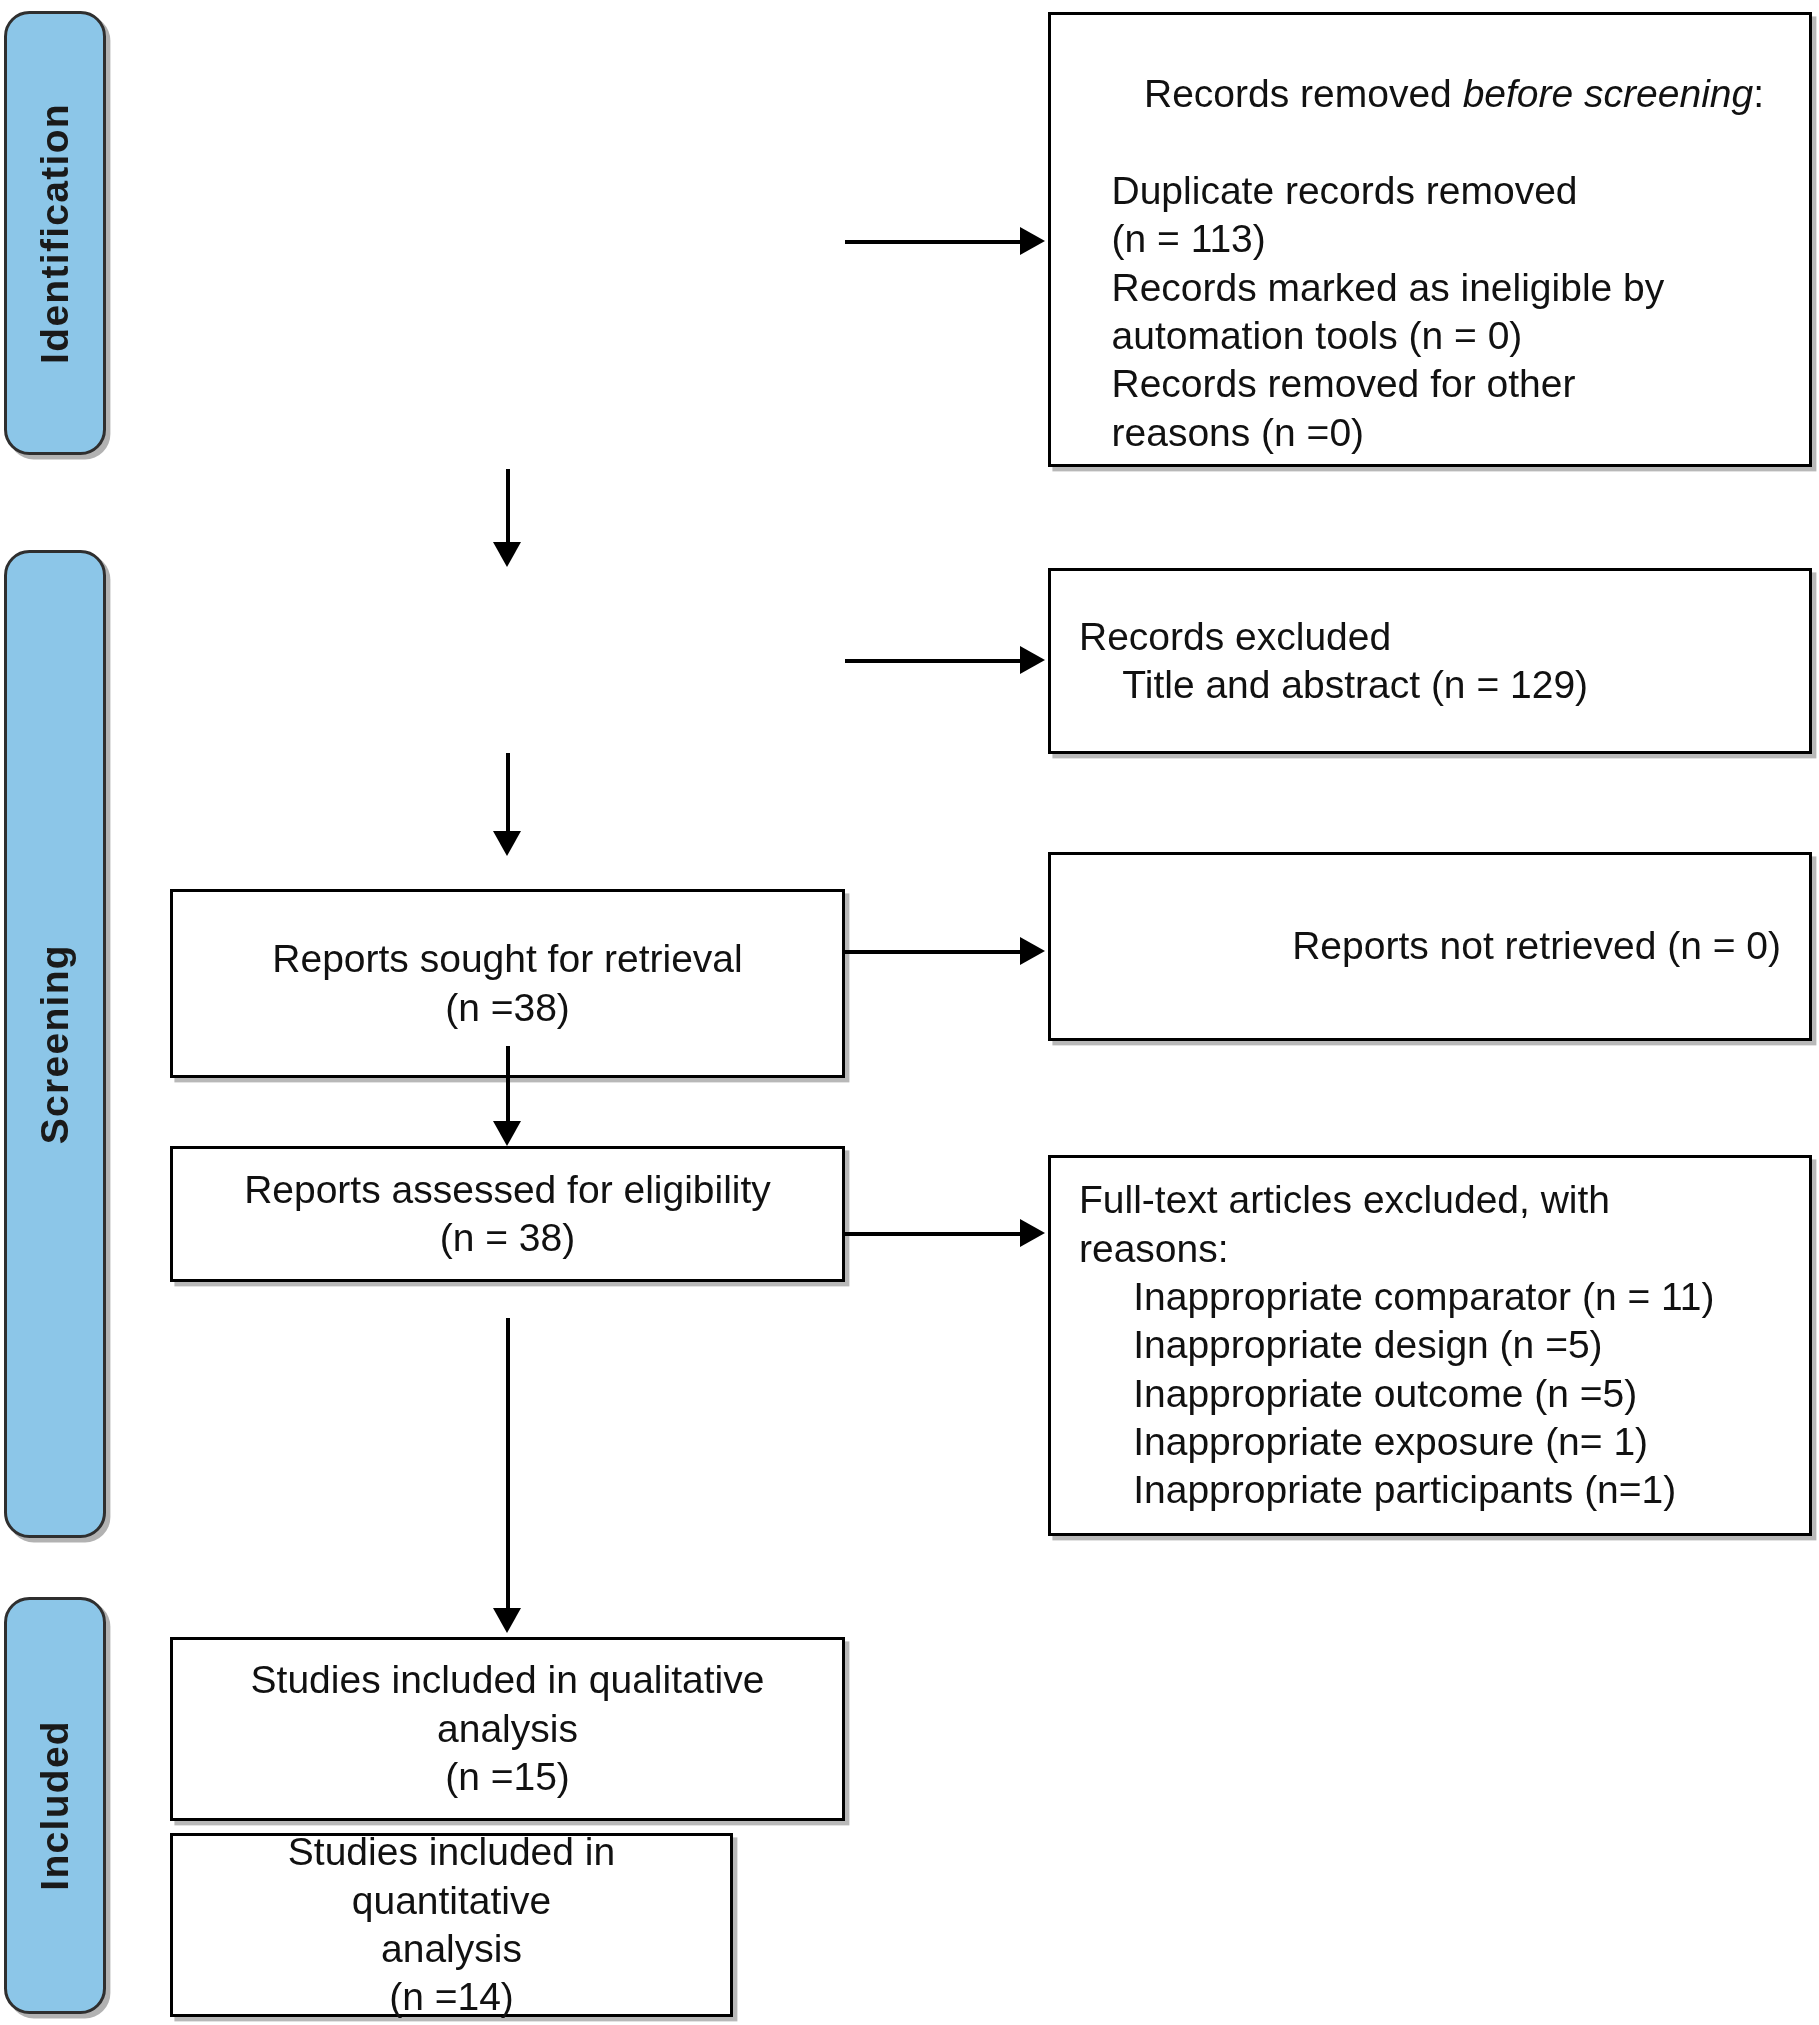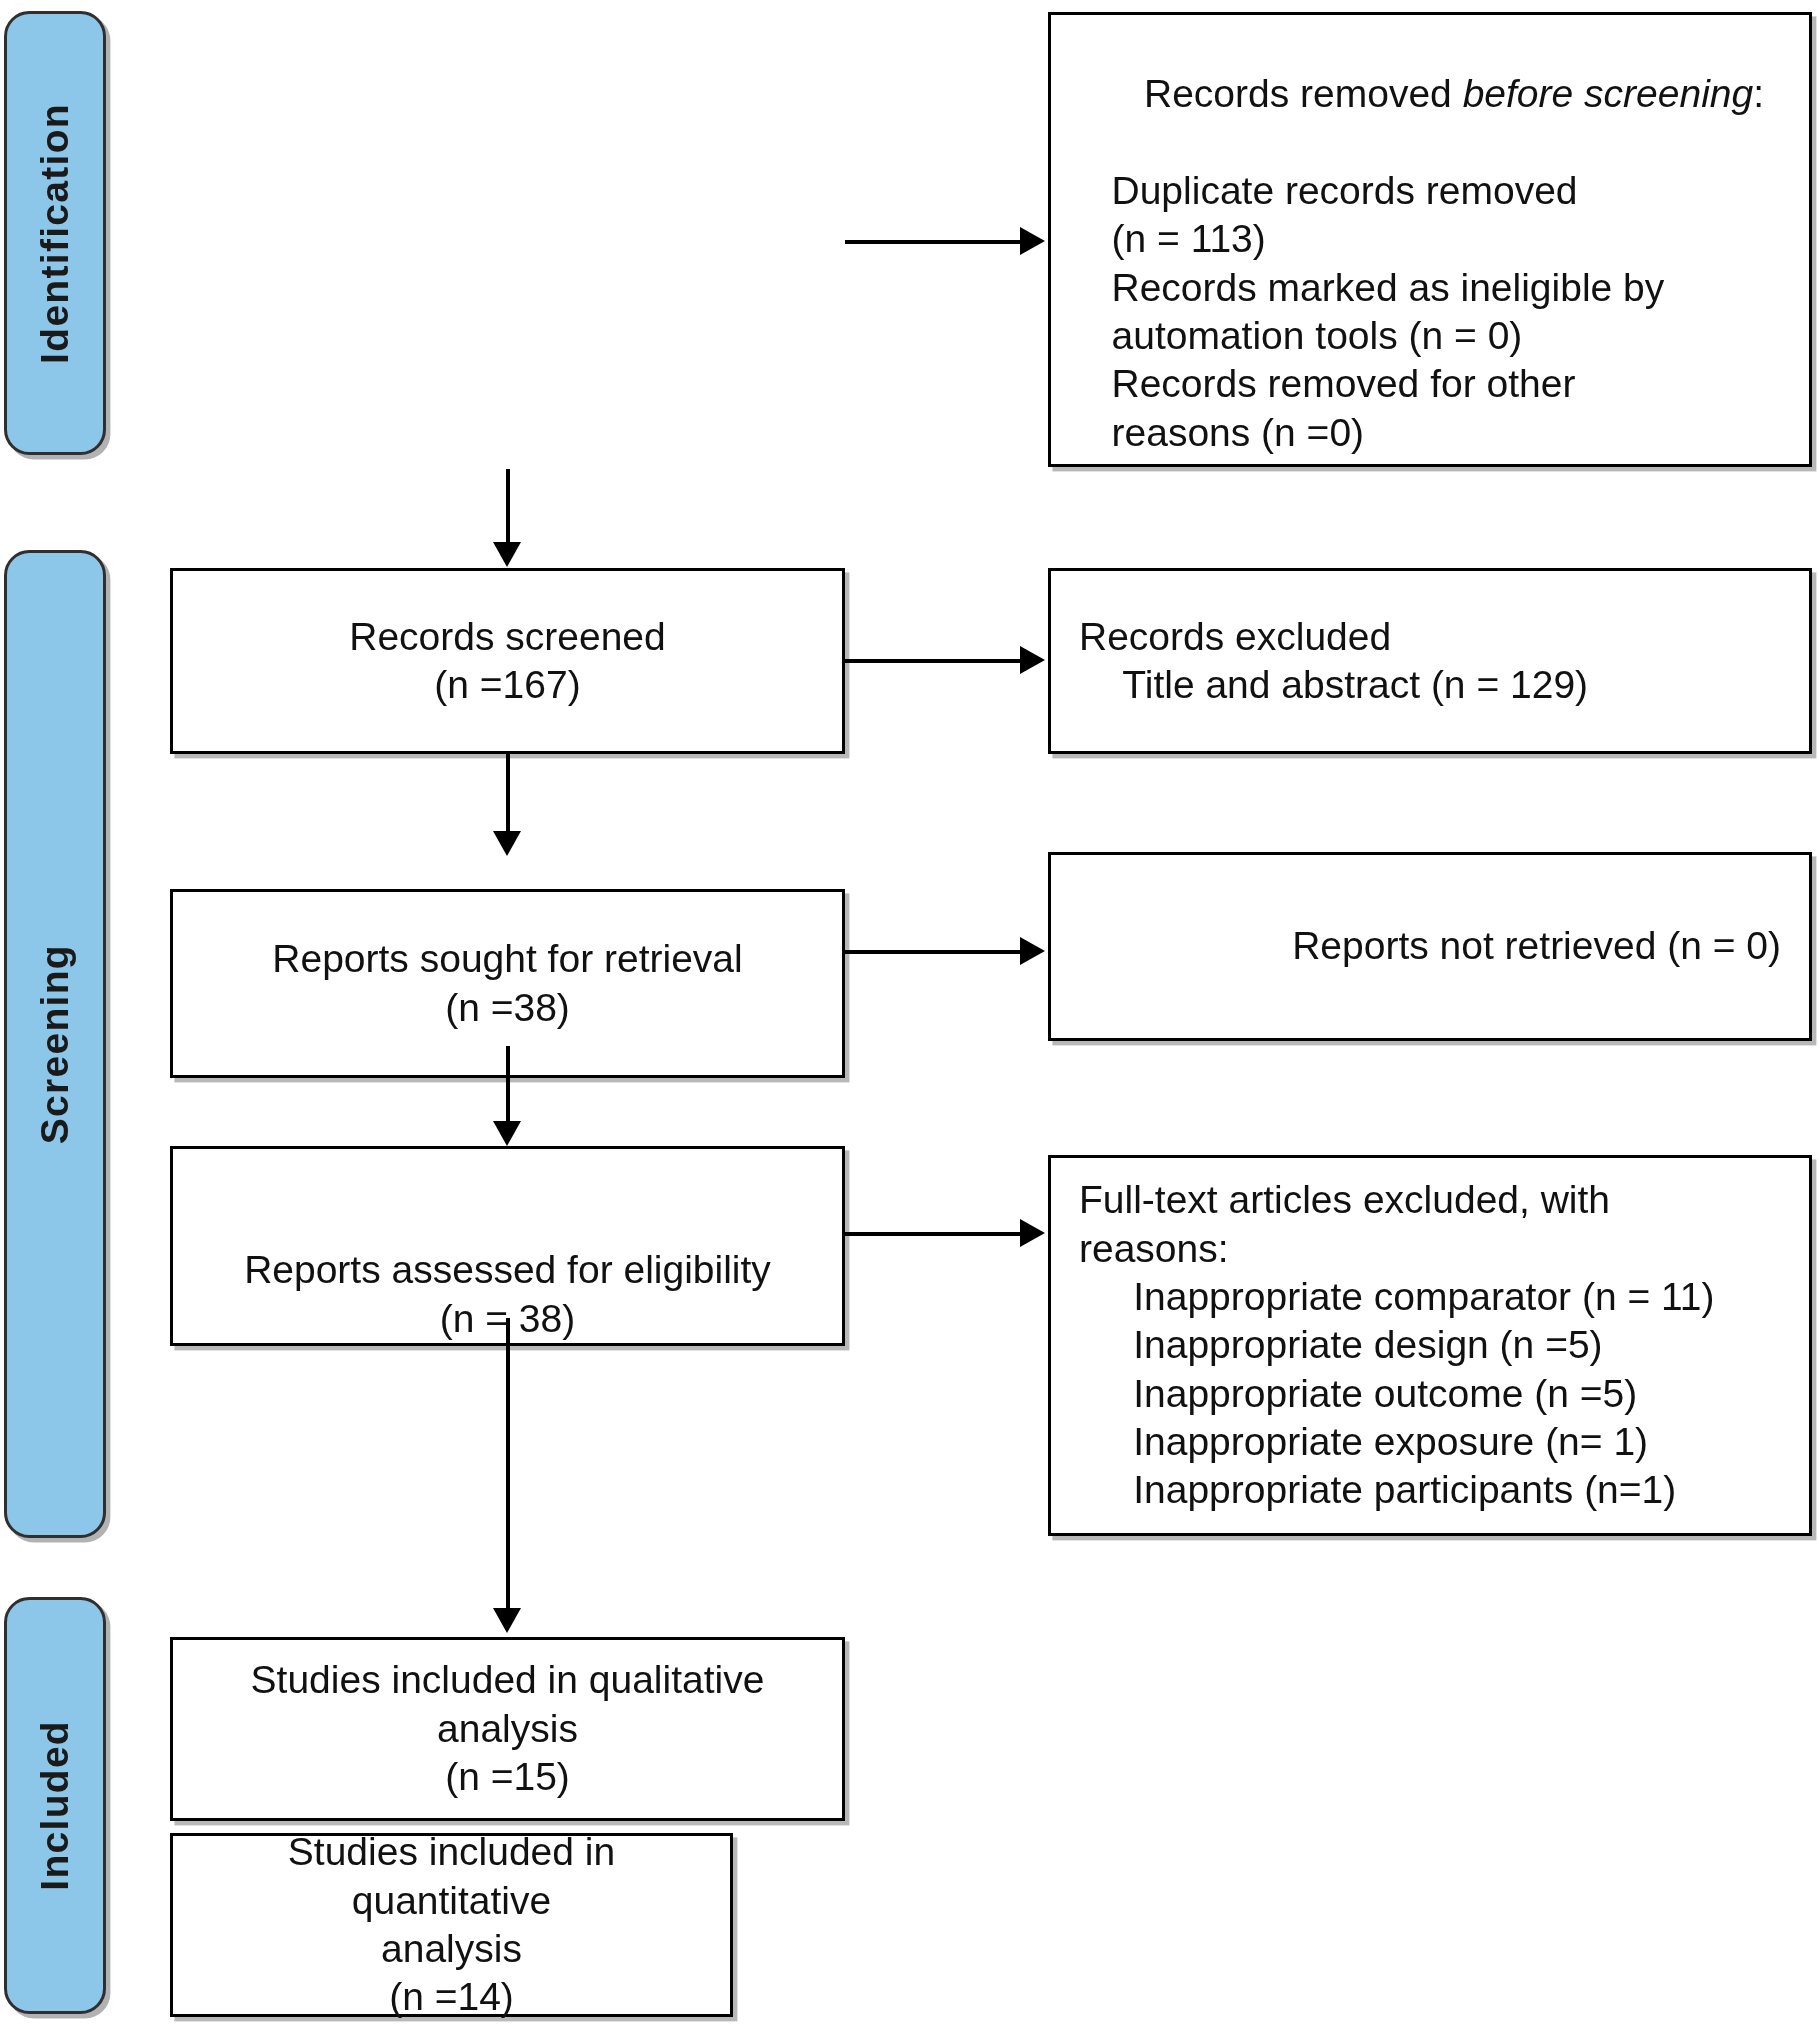--- a/index.html
+++ b/index.html
@@ -115,24 +115,20 @@
    Records removed for other
    reasons (n =0)</div>
   </div>
 
   <div class="conn h" style="left:845px; top:240px; width:175px;"></div>
   <div class="arrow-right" style="left:1020px; top:227px;"></div>
 
   <div class="conn v" style="left:506px; top:469px; width:3.8px; height:75px;"></div>
   <div class="arrow-down" style="left:493px; top:542px;"></div>
 
-  <div class="flow-box" style="left:170px; top:568px; width:675px; height:186px;">
-    <div class="box-text centered">Records screened
-(n =167)</div>
-  </div>
 
   <div class="flow-box" style="left:1048px; top:568px; width:764px; height:186px;">
     <div class="box-text left">Records excluded
     Title and abstract (n = 129)</div>
   </div>
 
   <div class="conn h" style="left:845px; top:659px; width:175px;"></div>
   <div class="arrow-right" style="left:1020px; top:646px;"></div>
 
   <div class="conn v" style="left:506px; top:753px; width:3.8px; height:80px;"></div>
@@ -146,21 +142,21 @@
   <div class="flow-box" style="left:1048px; top:852px; width:764px; height:189px;align-items:flex-end;">
     <div class="box-text left">Reports not retrieved (n = 0)</div>
   </div>
 
   <div class="conn h" style="left:845px; top:950px; width:175px;"></div>
   <div class="arrow-right" style="left:1020px; top:937px;"></div>
 
   <div class="conn v" style="left:506px; top:1046px; width:3.8px; height:78px;"></div>
   <div class="arrow-down" style="left:493px; top:1121px;"></div>
 
-  <div class="flow-box" style="left:170px; top:1146px; width:675px; height:200px;justify-content:flex-end;">
+  <div class="flow-box" style="left:170px; top:1146px; width:675px; height:136px;">
     <div class="box-text centered">Reports assessed for eligibility
 (n = 38)</div>
   </div>
 
   <div class="flow-box" style="left:1048px; top:1142px; width:764px; height:381px;margin-top:13px;">
     <div class="box-text left">Full-text articles excluded, with
 reasons:
      Inappropriate comparator (n = 11)
      Inappropriate design (n =5)
      Inappropriate outcome (n =5)

